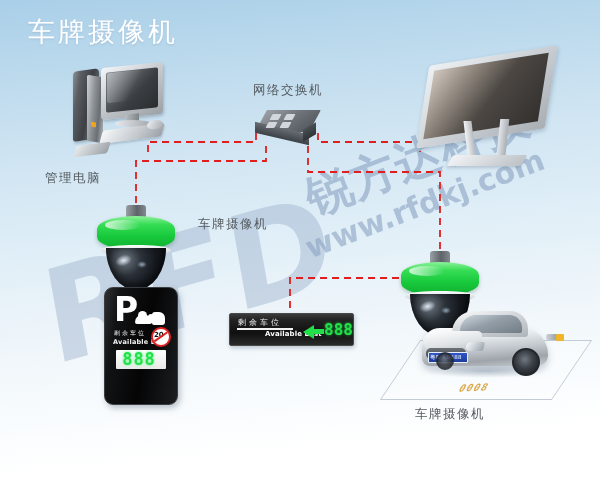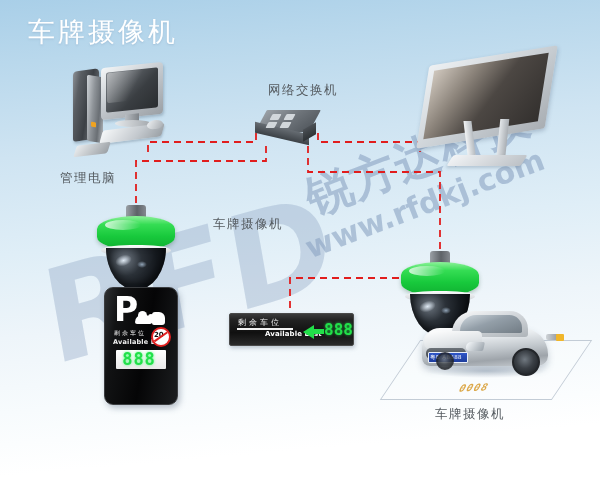--- a/index.html
+++ b/index.html
@@ -39,21 +39,21 @@
     position:absolute;left:28px;top:14px;
     font-size:27px;color:#ffffff;letter-spacing:3px;
     font-family:"DejaVu Sans","Liberation Sans",sans-serif;
     text-shadow:0 1px 2px rgba(120,150,180,.35);
   }
   
   .lbl{
     position:absolute;font-size:12.5px;color:#555b60;
     letter-spacing:1.5px;white-space:nowrap;
     font-family:"DejaVu Sans","Liberation Sans",sans-serif;
-    text-align:right;
+    text-align:center;
   }
   
   #wires{position:absolute;left:0;top:0;width:600px;height:477px;}
   
   #pc{position:absolute;left:55px;top:56px;width:120px;height:100px;}
   .pc-tower{
     position:absolute;left:18px;top:14px;width:26px;height:70px;
     background:linear-gradient(100deg,#8d9196 0%,#5a5e63 22%,#3c4045 55%,#6e7378 85%,#9aa0a6 100%);
     border-radius:4px 4px 3px 3px;
     transform:skewY(-8deg);

